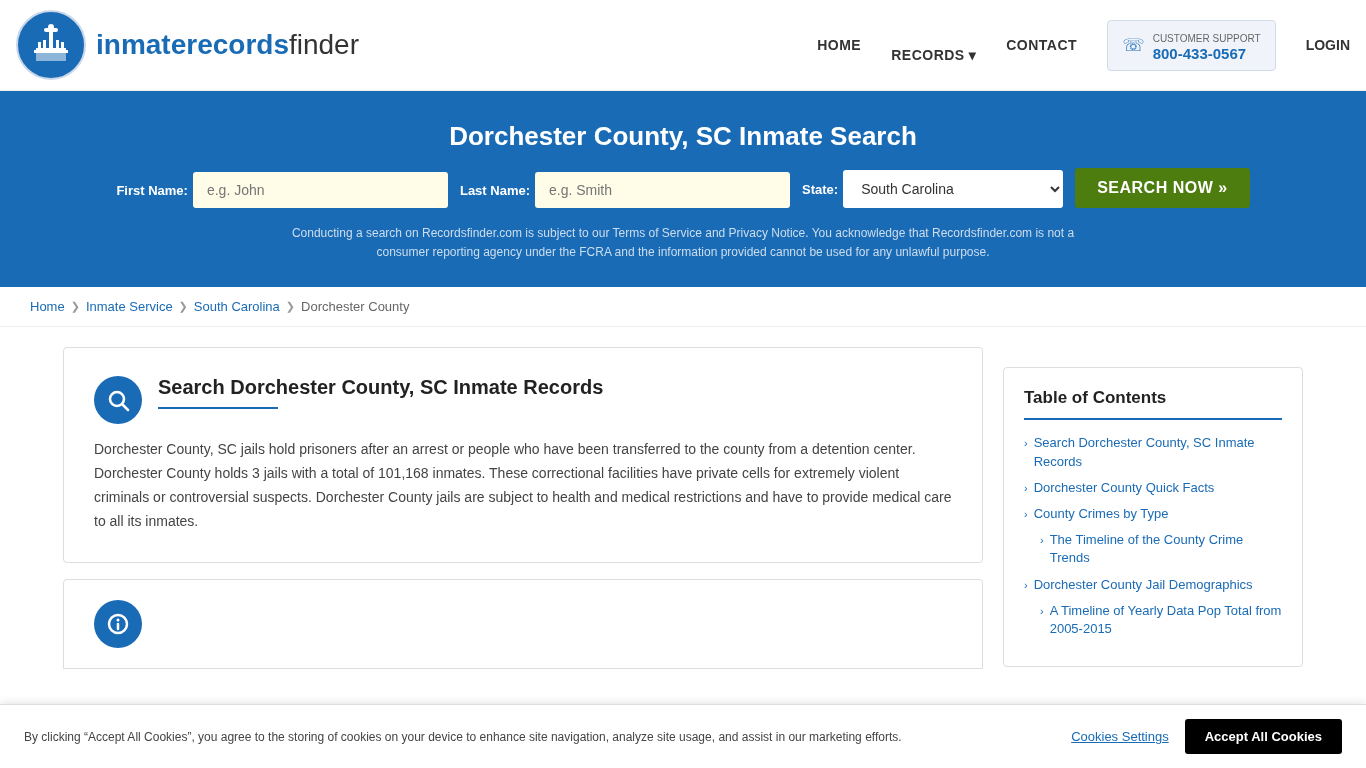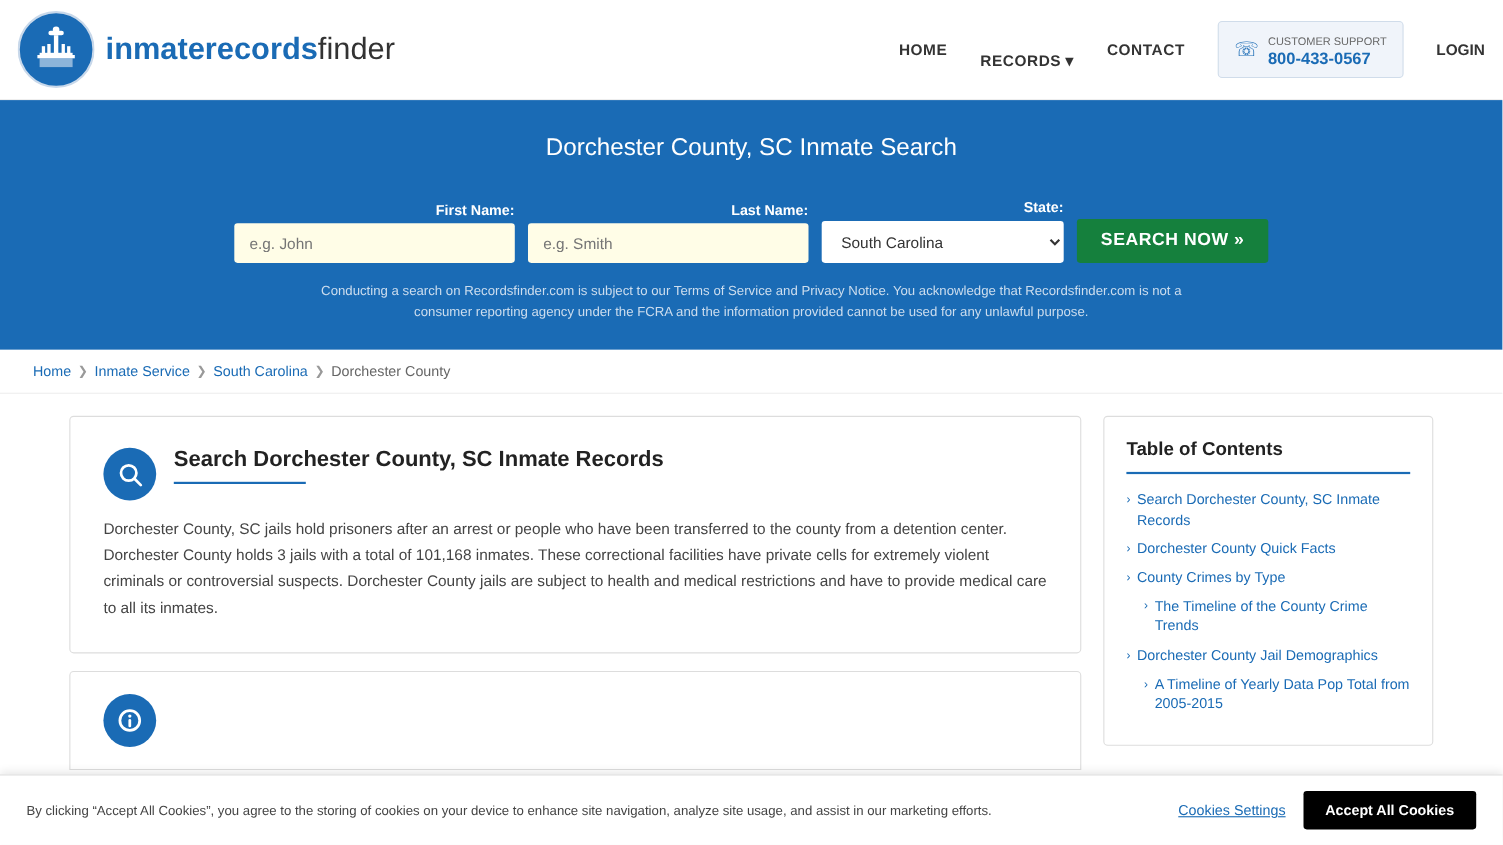--- a/index.html
+++ b/index.html
@@ -82,36 +82,36 @@
       cursor: pointer;
     }
 
     
     .hero {
       background: #1a6bb5;
       padding: 30px 20px 25px;
       text-align: center;
     }
     .hero-title {
-      font-size: 22px;
-      font-weight: 400;
-      color: #fff;
-      margin-bottom: 34px;
+      font-size: 26px;
+      font-weight: 700;
+      color: #fff;
+      margin-bottom: 16px;
     }
     .search-form {
       display: flex;
       align-items: flex-end;
       justify-content: center;
       gap: 12px;
       margin-bottom: 16px;
     }
     .form-group {
       display: flex;
-      flex-direction: column;
-      align-items: flex-end;
+      flex-direction: row;
+      align-items: center;
       gap: 5px;
     }
     .form-label {
       color: #fff;
       font-size: 13px;
       font-weight: 600;
     }
     .form-input {
       padding: 10px 14px;
       font-size: 14px;
@@ -128,21 +128,21 @@
       border: none;
       border-radius: 3px;
       background: #fff;
       color: #333;
       outline: none;
       width: 220px;
       cursor: pointer;
       appearance: auto;
     }
     .search-btn {
-      background: #15803d;
+      background: #4d7c0f;
       color: #fff;
       font-size: 16px;
       font-weight: 700;
       border: none;
       border-radius: 3px;
       padding: 11px 22px;
       cursor: pointer;
       letter-spacing: 0.5px;
       white-space: nowrap;
     }
@@ -257,20 +257,21 @@
       color: #fff;
       font-size: 22px;
     }
 
     
     .toc-card {
       border: 1px solid #ddd;
       border-radius: 4px;
       padding: 20px;
       background: #fff;
+      margin-top: 20px;
     }
     .toc-title {
       font-size: 17px;
       font-weight: 700;
       color: #222;
       margin-bottom: 10px;
     }
     .toc-underline {
       height: 2px;
       background: #1a6bb5;

